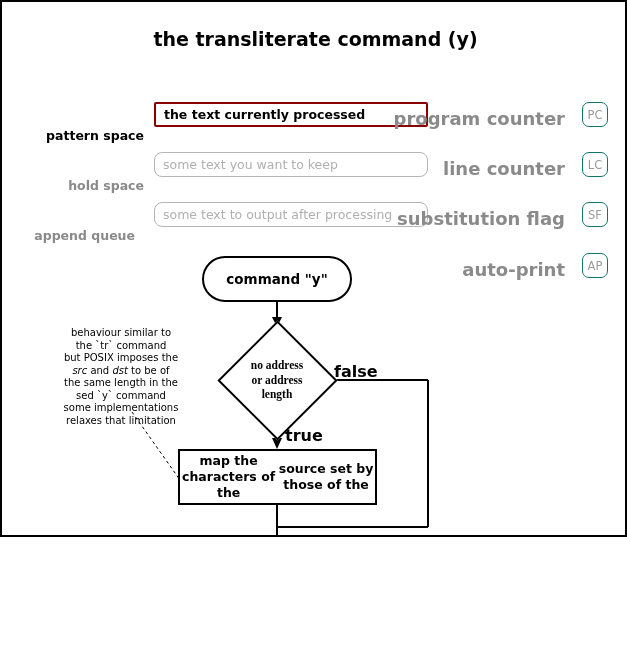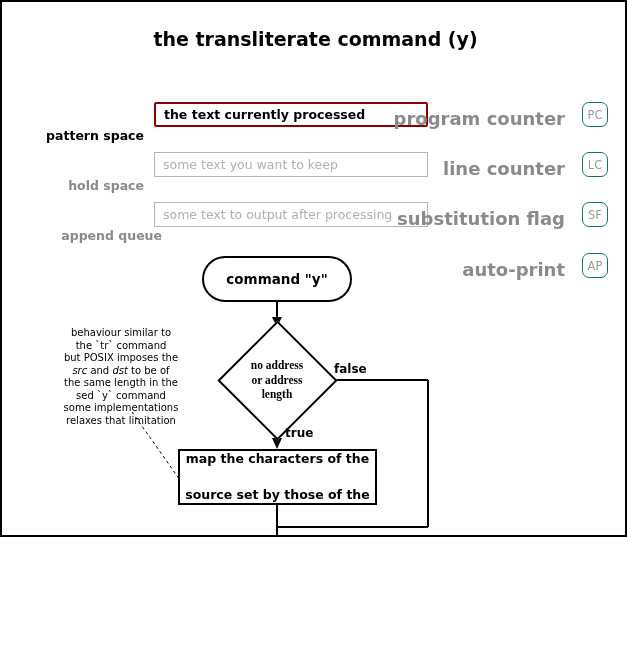--- a/index.html
+++ b/index.html
@@ -42,21 +42,21 @@
     margin-top: 20px;
   }
   .row-label.muted { color: #8a8a8a; }
 
   .field {
     position: absolute;
     left: 152px;
     width: 274px;
     height: 25px;
     border: 1px solid #b5b5b5;
-    border-radius: 0;
+    border-radius: 8px;
     background: #ffffff;
     box-sizing: border-box;
     font-size: 12.5px;
     color: #b0b0b0;
     display: flex;
     align-items: center;
     padding-left: 8px;
   }
   .field.active {
     border: 2px solid #8b0000;
@@ -140,32 +140,32 @@
     color: #000000;
     line-height: 1.25;
     text-align: center;
   }
   .node-box {
     position: absolute;
     border: 2px solid #000000;
     background: #ffffff;
     box-sizing: border-box;
     display: flex;
-    flex-direction: column;
+    flex-direction: row;
     align-items: center;
     justify-content: space-between;
     font-size: 12.5px;
     font-weight: bold;
     color: #000000;
     line-height: 1.3;
     text-align: center;
   }
   .edge-label {
     position: absolute;
-    font-size: 12px;
+    font-size: 16px;
     font-weight: bold;
     color: #000000;
   }
   .note {
     position: absolute;
     width: 128px;
     text-align: center;
     font-size: 10px;
     color: #000000;
     line-height: 1.25;
@@ -186,21 +186,21 @@
 <div id="page">
 
   <div id="title">the transliterate command (y)</div>
 
   <div class="row-label" style="top:106px; left:10px; width:132px;">pattern space</div>
   <div class="field active" style="top:100px;">the text currently processed</div>
 
   <div class="row-label muted" style="top:156px; left:10px; width:132px;">hold space</div>
   <div class="field" style="top:150px;">some text you want to keep</div>
 
-  <div class="row-label muted" style="top:206px; left:28px; width:132px;">append queue</div>
+  <div class="row-label muted" style="top:206px; left:1px; width:132px;">append queue</div>
   <div class="field" style="top:200px;">some text to output after processing</div>
 
   <div class="reg-label" style="top:106px;">program counter</div>
   <div class="reg-box" style="top:100px;">PC</div>
 
   <div class="reg-label" style="top:156px;">line counter</div>
   <div class="reg-box" style="top:150px;">LC</div>
 
   <div class="reg-label" style="top:206px;">substitution flag</div>
   <div class="reg-box" style="top:200px;">SF</div>

